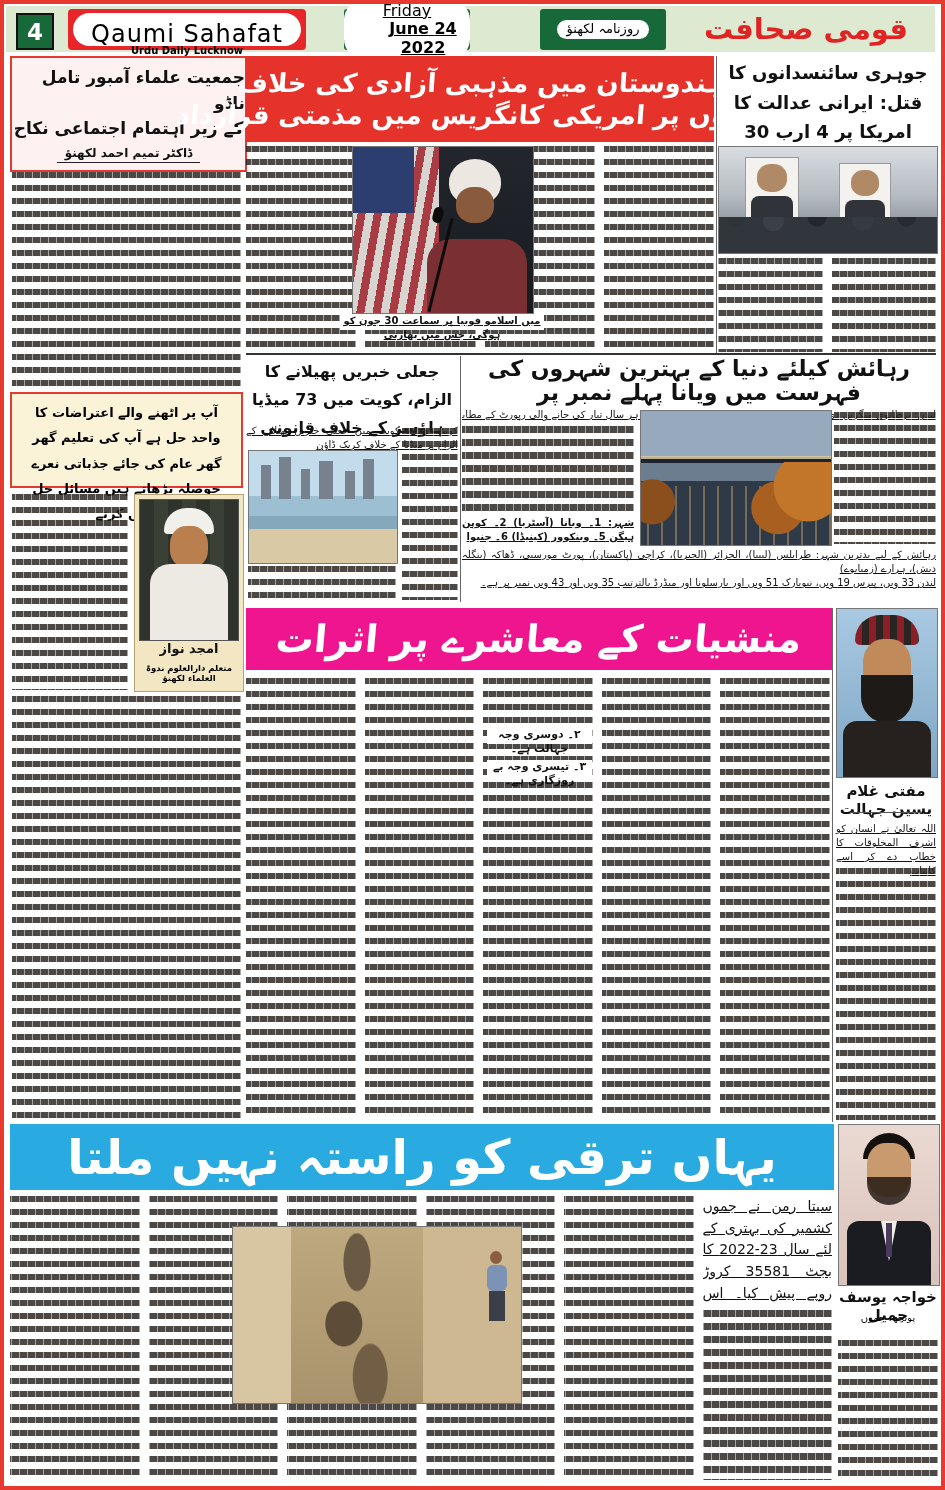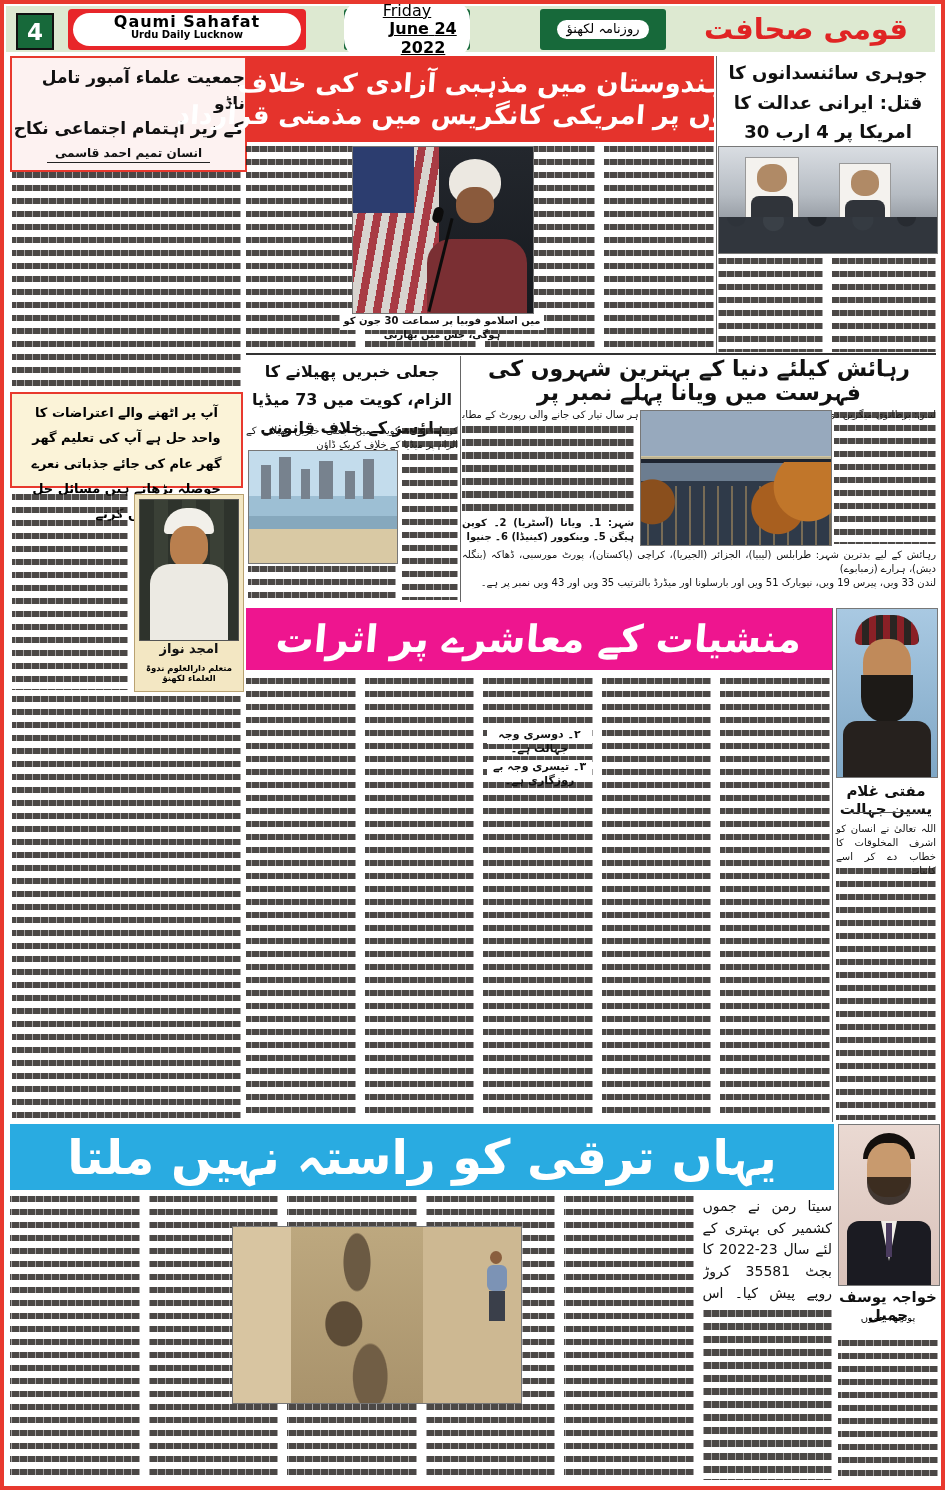--- a/index.html
+++ b/index.html
@@ -8,21 +8,21 @@
   .frame{position:absolute;inset:0;border:4px solid #e8392e;pointer-events:none;z-index:50;}
   .abs{position:absolute;}
   .u{direction:rtl;unicode-bidi:plaintext;}
   
   .hdr{left:6px;top:6px;width:929px;height:46px;background:#dde9d1;}
   .numbox{left:10px;top:7px;width:34px;height:33px;background:#17693a;border:2px solid #111;
           color:#fff;font-weight:bold;font-size:23px;display:flex;align-items:center;justify-content:center;}
   .logobox{left:62px;top:3px;width:238px;height:41px;background:#e8262a;border-radius:4px;
            display:flex;align-items:center;justify-content:center;}
   .logoval{background:#fff;border-radius:22px;width:228px;height:33px;text-align:center;line-height:1;}
-  .logoval .t1{font-weight:bold;font-size:16px;letter-spacing:1px;margin-top:1px;}
+  .logoval .t1{font-weight:normal;font-size:24px;letter-spacing:1px;margin-top:9px;}
   .logoval .t2{font-weight:bold;font-size:10px;}
   .greenbox{background:#17693a;border-radius:3px;display:flex;align-items:center;justify-content:center;}
   .oval{background:#fff;border-radius:20px;text-align:center;padding:2px 10px;line-height:1.15;}
   .datebox{left:338px;top:3px;width:126px;height:41px;}
   .edbox{left:534px;top:3px;width:126px;height:41px;}
   .mast-ur{right:14px;top:2px;width:230px;height:42px;color:#e02424;font-weight:bold;font-size:29px;
            text-align:center;line-height:42px;}
   
   .hrule{background:#333;height:2px;}
   .vrule{background:#666;width:1px;}
@@ -48,21 +48,21 @@
           align-items:center;justify-content:center;}
   .quote-box{left:10px;top:392px;width:233px;height:96px;border:2px solid #e8392e;background:#fbf3d8;
              font-size:13px;font-weight:bold;text-align:center;line-height:1.95;padding:6px 8px;box-sizing:border-box;}
   
   .sim{background-image:
        repeating-linear-gradient(to left,rgba(255,255,255,.5) 0 1px,transparent 1px 8px),
        repeating-linear-gradient(to bottom,#24211e 0 6.5px,transparent 6.5px 13px);
        opacity:.82;}
   .cols{display:flex;gap:9px;}
   .cols .c{flex:1;}
-  .lead{font-size:10px;line-height:1.4;text-align:justify;color:#111;}
+  .lead{font-size:10px;line-height:1.4;text-align:justify;color:#111;text-decoration:underline;}
   .capt{font-weight:bold;text-align:center;color:#111;}
   .photo{border:1px solid #777;overflow:hidden;background:#ccc;}
   .ph-part{position:absolute;}
   
   .p-omar{left:352px;top:146px;width:180px;height:166px;background:linear-gradient(180deg,#23272d,#171a1f);}
   .flag{left:0;top:0;width:48%;height:100%;background:repeating-linear-gradient(100deg,#a83b44 0 8px,#d8d4cf 8px 16px);}
   .canton{left:0;top:0;width:34%;height:40%;background:#2c3d6f;}
   .turban{left:96px;top:12px;width:52px;height:46px;background:#ece8e1;border-radius:50% 50% 45% 45%;}
   .face{left:103px;top:40px;width:38px;height:36px;background:#8a5a3c;border-radius:45%;}
   .shoulders{left:74px;top:92px;width:100px;height:74px;background:#7a2f33;border-radius:24px 24px 0 0;}
@@ -155,21 +155,21 @@
     </div>
     <div class="abs greenbox edbox">
       <div class="oval u" style="font-size:13px;">روزنامہ لکھنؤ</div>
     </div>
     <div class="abs mast-ur u">قومی صحافت</div>
   </div>
 
   <div class="abs nikah-box">
     <div class="h hl u">جمعیت علماء آمبور تامل ناڈو</div>
     <div class="h hl u">کے زیر اہتمام اجتماعی نکاح</div>
-    <div class="b hl u">انسان تمیم احمد قاسمی</div>
+    <div class="b hl u">ڈاکٹر تمیم احمد لکھنؤ</div>
   </div>
   <div class="abs sim" style="left:12px;top:172px;width:229px;height:216px;"></div>
 
   <div class="abs quote-box u">آپ پر اٹھنے والے اعتراضات کا واحد حل ہے آپ کی تعلیم گھر گھر عام کی جائے جذباتی نعرے حوصلہ بڑھاتے ہیں مسائل حل نہیں کرتے</div>
 
   <div class="abs sim" style="left:12px;top:494px;width:116px;height:196px;"></div>
 
   <div class="abs p-amj-frame">
     <div class="p-amj">
       <div class="acap"></div>

